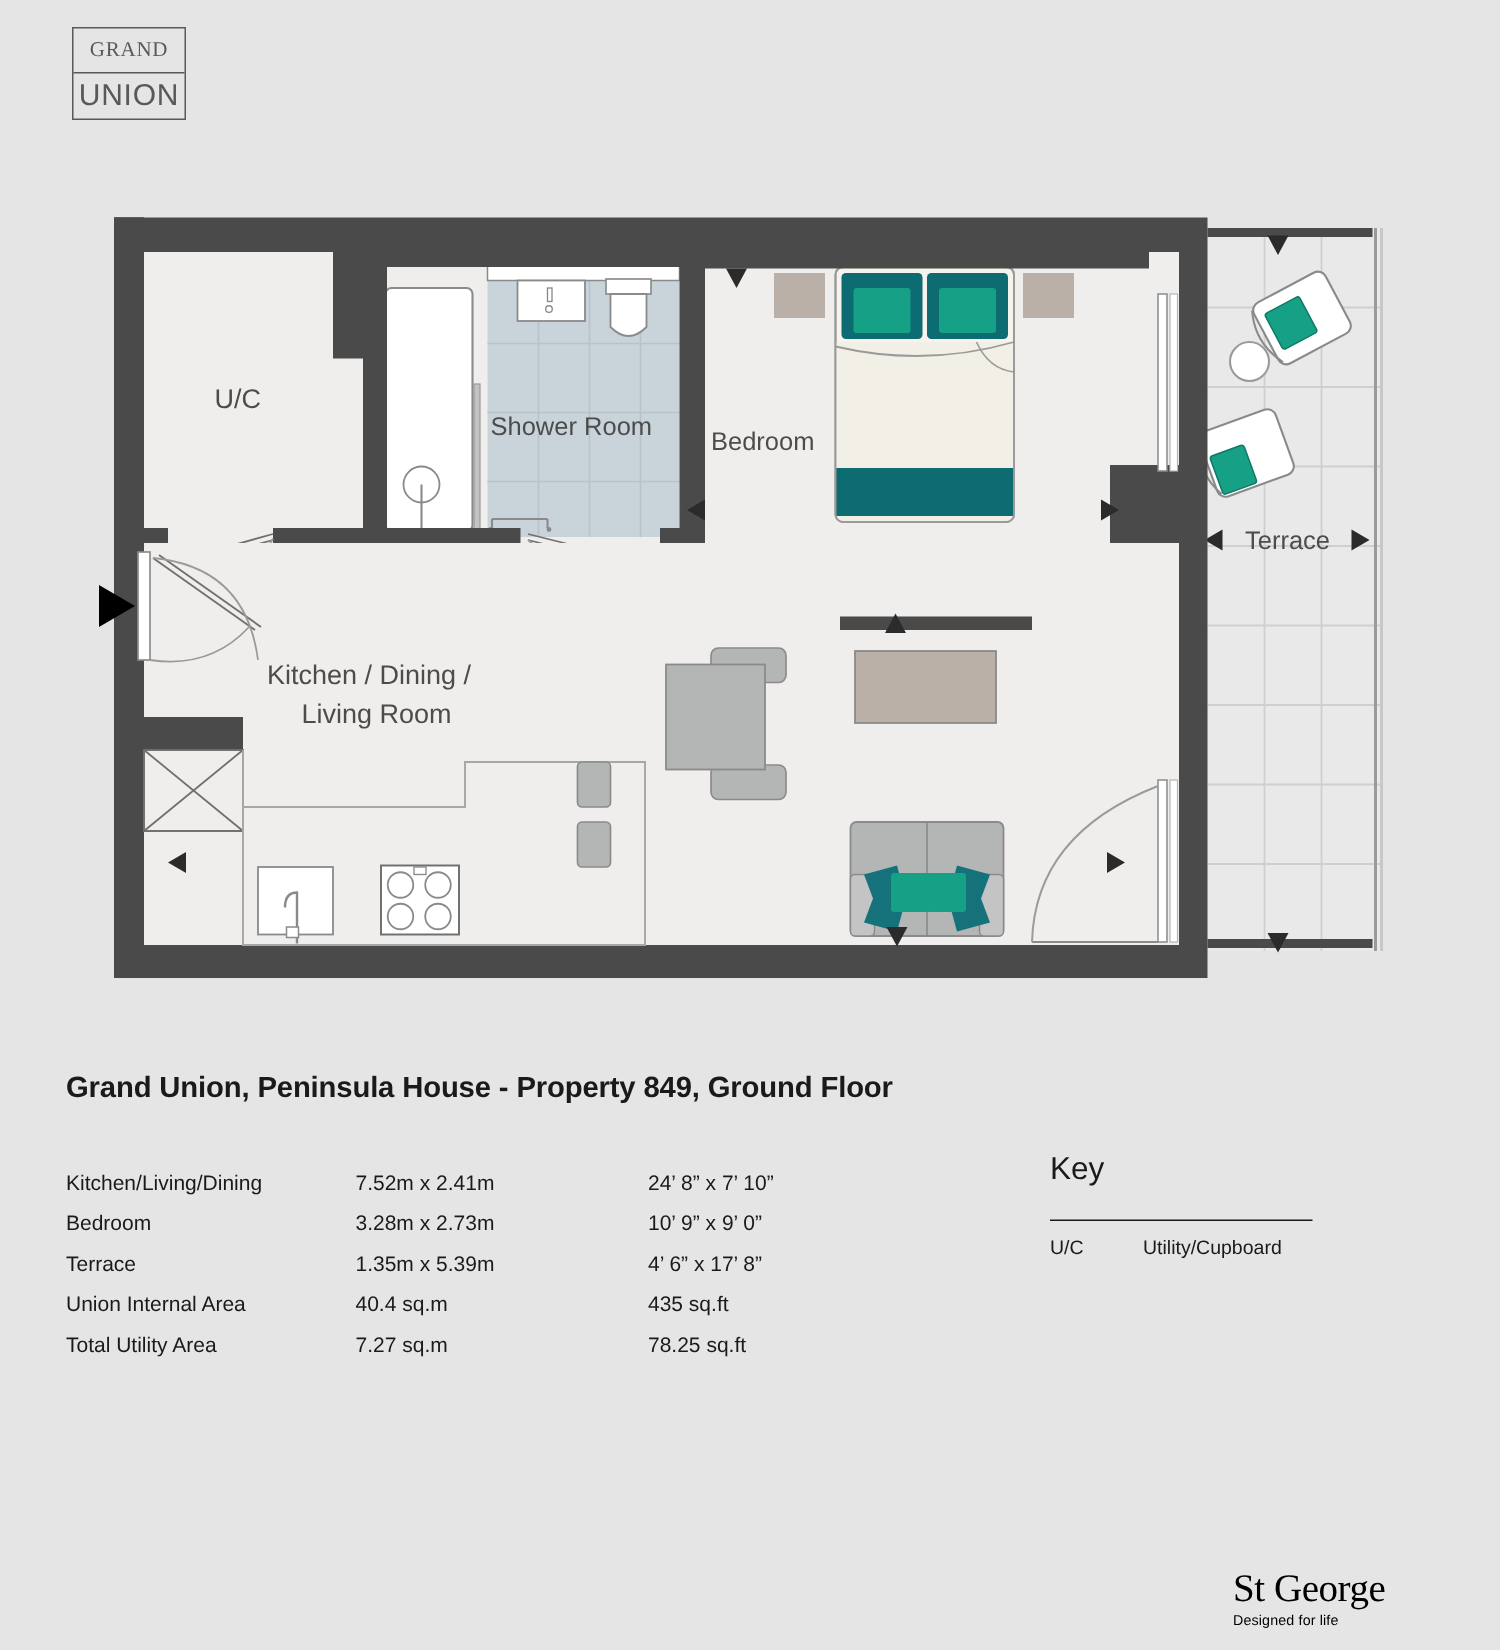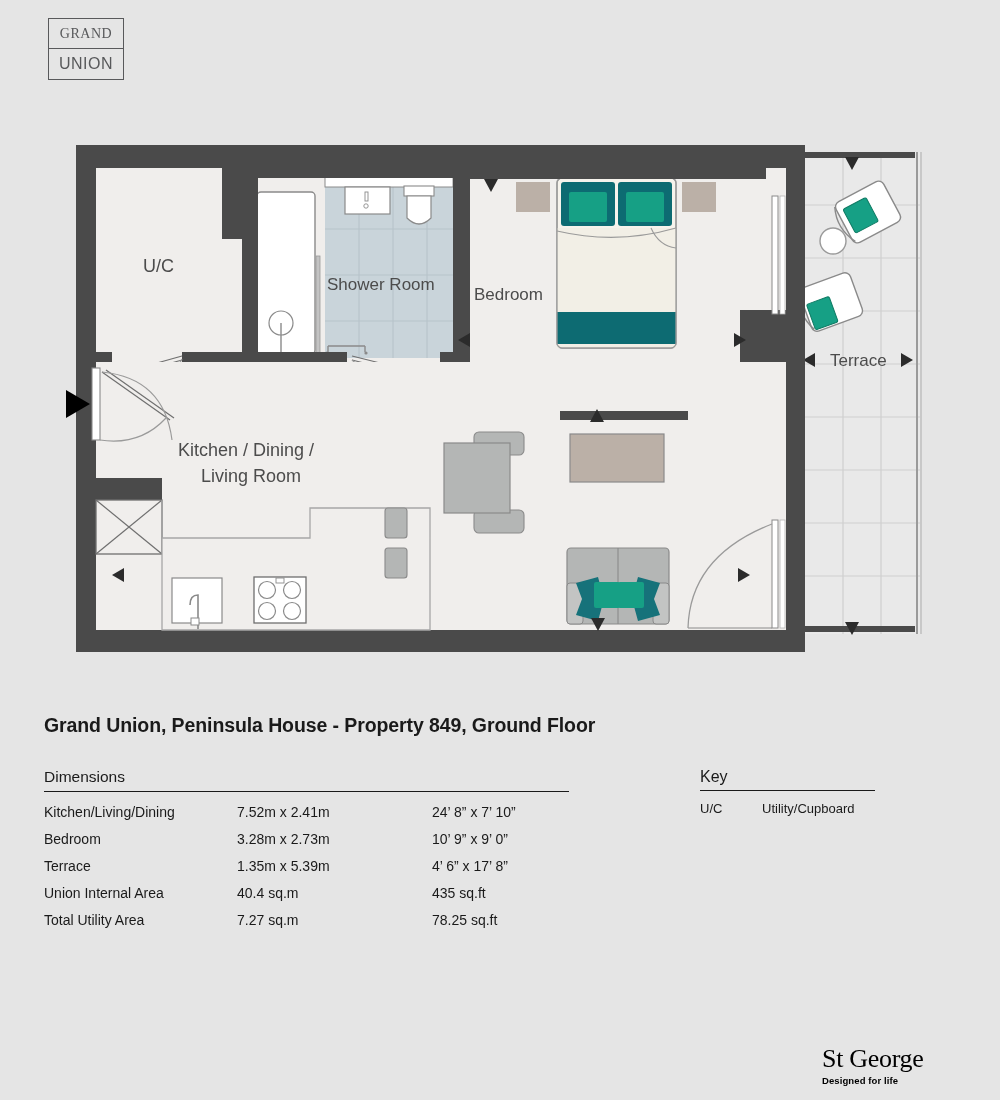--- a/index.html
+++ b/index.html
@@ -31,21 +31,21 @@
     color: #58595b;
     letter-spacing: 0.5px;
   }
   #brand-logo .brand-line-top {
     font-family: "Liberation Serif", serif;
     font-size: 14px;
     border-bottom: 1.5px solid #58595b;
   }
   #brand-logo .brand-line-bottom {
     font-family: "Liberation Sans", sans-serif;
-    font-size: 16px;
+    font-size: 20px;
   }
 
   
   #floorplan {
     position: absolute;
     left: 0; top: 0;
     width: 1000px; height: 700px;
   }
   #floorplan svg { display: block; }
 
@@ -94,23 +94,23 @@
   #dimensions-block td.col-metric { width: 195px; }
   #dimensions-block td.col-imp    { width: auto; margin-top: 45px; }
 
   
   #key-block {
     position: absolute;
     left: 700px; top: 768px;
     width: 175px;
   }
   #key-block .section-heading {
-    font-size: 16px;
+    font-size: 21px;
     color: #1a1a1a;
-    padding-bottom: 4px;
+    padding-bottom: 21px;
     border-bottom: 1.2px solid #1a1a1a;
   }
   #key-block table {
     border-collapse: collapse;
     width: 100%;
     margin-top: 6px;
   }
   #key-block td {
     font-size: 13px;
     color: #1a1a1a;
@@ -132,21 +132,20 @@
     color: #000000;
     line-height: 1;
     letter-spacing: -0.3px;
   }
   #developer-logo .dev-tagline {
     font-family: "Liberation Sans", sans-serif;
     font-size: 9.5px;
     color: #000000;
     margin-top: 3px;
     letter-spacing: 0.1px;
-    font-weight: bold;
   }
 </style>
 </head>
 <body>
 
 <div id="page">
 
   <div id="brand-logo">
     <div class="brand-line-top">GRAND</div>
     <div class="brand-line-bottom">UNION</div>
@@ -409,21 +408,20 @@
         <text class="room-label room-label-lg" x="178" y="456">Kitchen / Dining /</text>
         <text class="room-label room-label-lg" x="201" y="482">Living Room</text>
       </g>
 
     </svg>
   </div>
 
   <div id="plan-title">Grand Union, Peninsula House - Property 849, Ground Floor</div>
 
   <div id="dimensions-block">
-    <div class="section-heading">Dimensions</div>
     <table>
       <tbody>
         <tr>
           <td class="col-room">Kitchen/Living/Dining</td>
           <td class="col-metric">7.52m x 2.41m</td>
           <td class="col-imp">24’ 8” x 7’ 10”</td>
         </tr>
         <tr>
           <td class="col-room">Bedroom</td>
           <td class="col-metric">3.28m x 2.73m</td>

